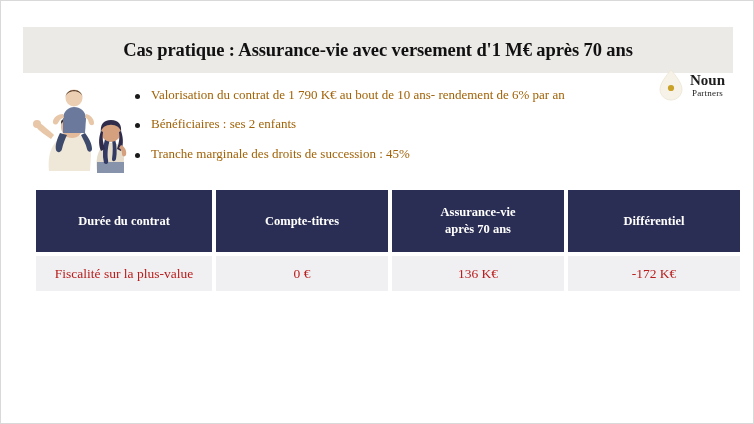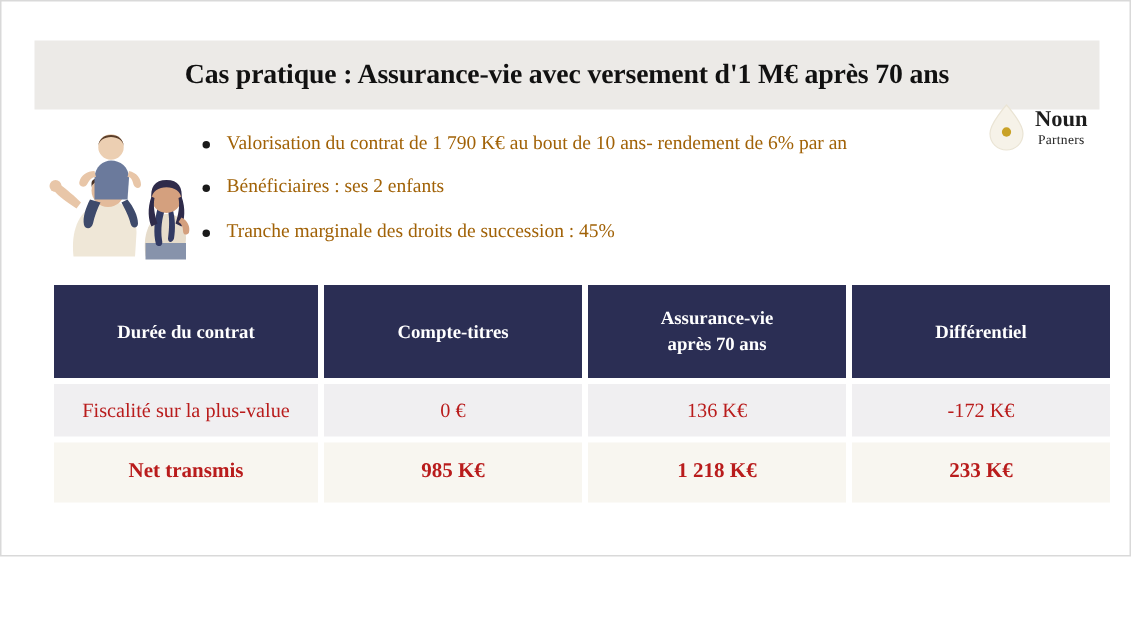--- a/index.html
+++ b/index.html
@@ -10,21 +10,21 @@
   body {
     width: 754px;
     height: 424px;
     font-family: "Liberation Serif", "DejaVu Serif", serif;
     overflow: hidden;
   }
 
   .slide {
     position: relative;
     width: 754px;
-    height: 371px;
+    height: 424px;
     background: #ffffff;
     box-sizing: border-box;
     border: 1px solid #d9d9d9;
   }
 
   
   .title-band {
     position: absolute;
     left: 22px;
     top: 26px;
@@ -260,22 +260,16 @@
         <th>Différentiel</th>
       </tr>
     </thead>
     <tbody>
       <tr class="row-a">
         <td class="label-cell">Fiscalité sur la plus-value</td>
         <td>0 €</td>
         <td>136 K€</td>
         <td>-172 K€</td>
       </tr>
-      <tr class="row-total">
-        <td class="label-cell">Net transmis</td>
-        <td>985 K€</td>
-        <td>1 218 K€</td>
-        <td class="value-green">233 K€</td>
-      </tr>
     </tbody>
   </table>
 
 </div>
 
 </body></html>

